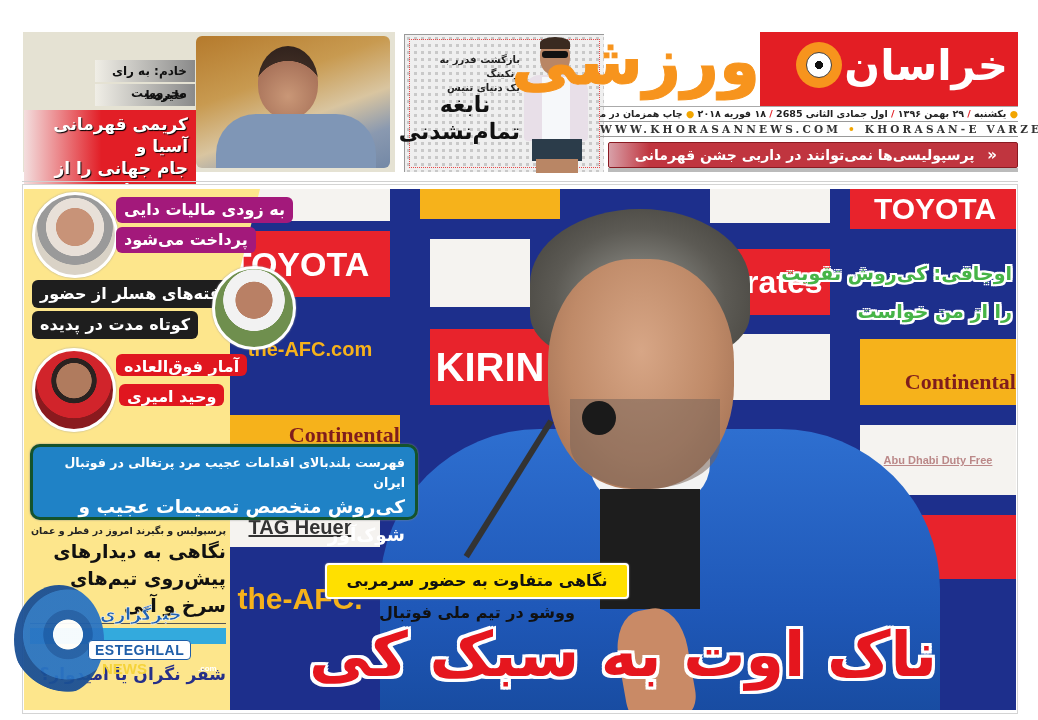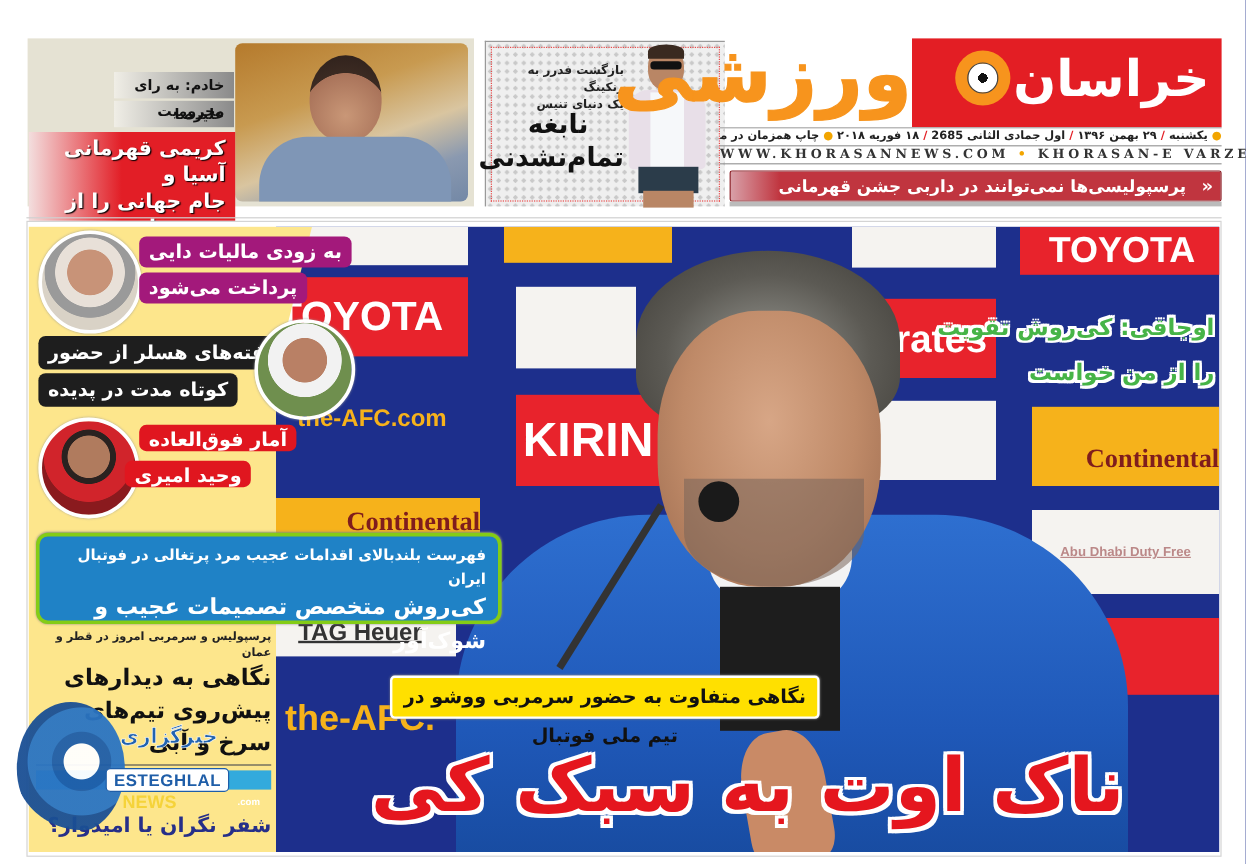--- a/index.html
+++ b/index.html
@@ -99,21 +99,21 @@
     left: 600px; top: 121px; width: 418px; height: 16px;
     border-top: 1px solid #999; border-bottom: 1px solid #999;
     font-family: "DejaVu Serif", "Liberation Serif", serif; font-size: 10.5px; font-weight: bold;
     letter-spacing: 3.2px; color: #333; line-height: 15px; white-space: nowrap; text-align: center;
   }
   .teaser-bar {
     left: 608px; top: 142px; width: 410px; height: 26px;
     background: linear-gradient(90deg, #d8a0a8 0%, #c0353f 10%, #c0353f 100%);
     border: 1px solid #8a1a22; border-radius: 2px;
     color: #fff; font-size: 14px; font-weight: bold; direction: rtl; text-align: right;
-    line-height: 24px; padding-right: 6px;
+    line-height: 24px; padding-right: 20px;
   }
   .teaser-bar .chev { color: #fff; font-size: 15px; margin-left: 8px; }
   .teaser-shadow { left: 608px; top: 168px; width: 410px; height: 4px; background: #bbb; }
 
   
   .hr-top { left: 22px; top: 181px; width: 996px; height: 1px; background: #d0d0d0; }
 
   
   .main-frame { left: 22px; top: 184px; width: 996px; height: 530px; border: 1px solid #d4d4d4; background:#fff; }
   .photo {
@@ -146,21 +146,21 @@
 
   .tag {
     font-weight: bold; color: #fff; direction: rtl; text-align: right; border-radius: 6px;
     padding: 0 8px; white-space: nowrap;
   }
   .tag-magenta { background: #a3197b; font-size: 16px; height: 26px; line-height: 26px; }
   .tag-black { background: #1e1e1e; font-size: 16px; height: 28px; line-height: 28px; }
   .tag-red { background: #e0161f; font-size: 16px; height: 22px; line-height: 26px; text-align: center; }
 
   .blue-box {
-    left: 30px; top: 444px; width: 388px; height: 76px; border: 3px solid #84cc16; border-radius: 10px;
+    left: 30px; top: 444px; width: 388px; height: 76px; border: 3px solid #14532d; border-radius: 10px;
     background: #1f82c6; box-shadow: 0 0 2px #888; direction: rtl; text-align: right; padding: 6px 10px;
   }
   .blue-box .l1 { color: #fff; font-weight: bold; font-size: 12.5px; line-height: 20px; }
   .blue-box .l2 { color: #fff; font-weight: bold; font-size: 18.5px; line-height: 28px; }
 
   .bottom-story { left: 30px; top: 524px; width: 196px; direction: rtl; text-align: right; }
   .bottom-story .kicker { font-size: 9.5px; font-weight: bold; color: #222; line-height: 14px; }
   .bottom-story .head { font-size: 19px; font-weight: bold; color: #111; line-height: 27px; }
   .bottom-story .hr { height: 1px; background: #555; margin: 4px 0; }
   .bottom-story .sub { background: #33aadd; height: 16px; }
@@ -176,21 +176,21 @@
 
   
   .green-quote {
     left: 780px; top: 254px; width: 232px; direction: rtl; text-align: right;
     color: #46b447; font-weight: bold; font-size: 19px; line-height: 38px;
     text-shadow: -2px -2px 0 #fff, 2px -2px 0 #fff, -2px 2px 0 #fff, 2px 2px 0 #fff, 0 2px 0 #fff, 0 -2px 0 #fff, 2px 0 0 #fff, -2px 0 0 #fff;
   }
 
   
   .yellow-sub {
-    left: 325px; top: 563px; width: 358px; height: 36px; background: #ffe000;
+    left: 325px; top: 563px; width: 304px; height: 36px; background: #ffe000;
     border: 2px solid #fff; border-radius: 4px; box-shadow: 0 0 2px #888;
     direction: rtl; text-align: center; font-weight: bold; font-size: 16px; line-height: 32px; color: #111;
   }
   .main-headline {
     left: 238px; top: 600px; width: 770px; direction: rtl; text-align: center;
     color: #e5161e; font-weight: bold; font-size: 62px; line-height: 110px; letter-spacing: 2px;
     text-shadow: -3px -3px 0 #fff, 3px -3px 0 #fff, -3px 3px 0 #fff, 3px 3px 0 #fff, 0 3px 0 #fff, 0 -3px 0 #fff, 3px 0 0 #fff, -3px 0 0 #fff;
   }
 </style>
 </head>
@@ -316,31 +316,31 @@
 </div>
 <div class="abs" style="left:32px; top:311px;">
   <div class="tag tag-black">کوتاه مدت در پدیده</div>
 </div>
 <div class="abs avatar av2"></div>
 
 <div class="abs avatar av3"></div>
 <div class="abs" style="left:116px; top:354px;">
   <div class="tag tag-red" style="letter-spacing:2px">آمار فوق‌العاده</div>
 </div>
-<div class="abs" style="left:104px; top:384px;">
+<div class="abs" style="left:119px; top:384px;">
   <div class="tag tag-red" style="letter-spacing:4px">وحید امیری</div>
 </div>
 
 <div class="abs blue-box">
   <div class="l1">فهرست بلندبالای اقدامات عجیب مرد پرتغالی در فوتبال ایران</div>
   <div class="l2">کی‌روش متخصص تصمیمات عجیب و شوک‌آور</div>
 </div>
 
 <div class="abs bottom-story">
-  <div class="kicker">پرسپولیس و سرمربی امروز در قطر و عمان</div>
+  <div class="kicker">پرسپولیس و بگیرند امروز در قطر و عمان</div>
   <div class="head">نگاهی به دیدارهای</div>
   <div class="head">پیش‌روی تیم‌های</div>
   <div class="head">سرخ و آبی</div>
   <div class="hr"></div>
   <div class="sub"></div>
   <div class="tail">شفر نگران یا امیدوار؟</div>
 </div>
 
 <div class="abs wm-circle"></div>
 <div class="abs wm-fa">خبرگزاری</div>

